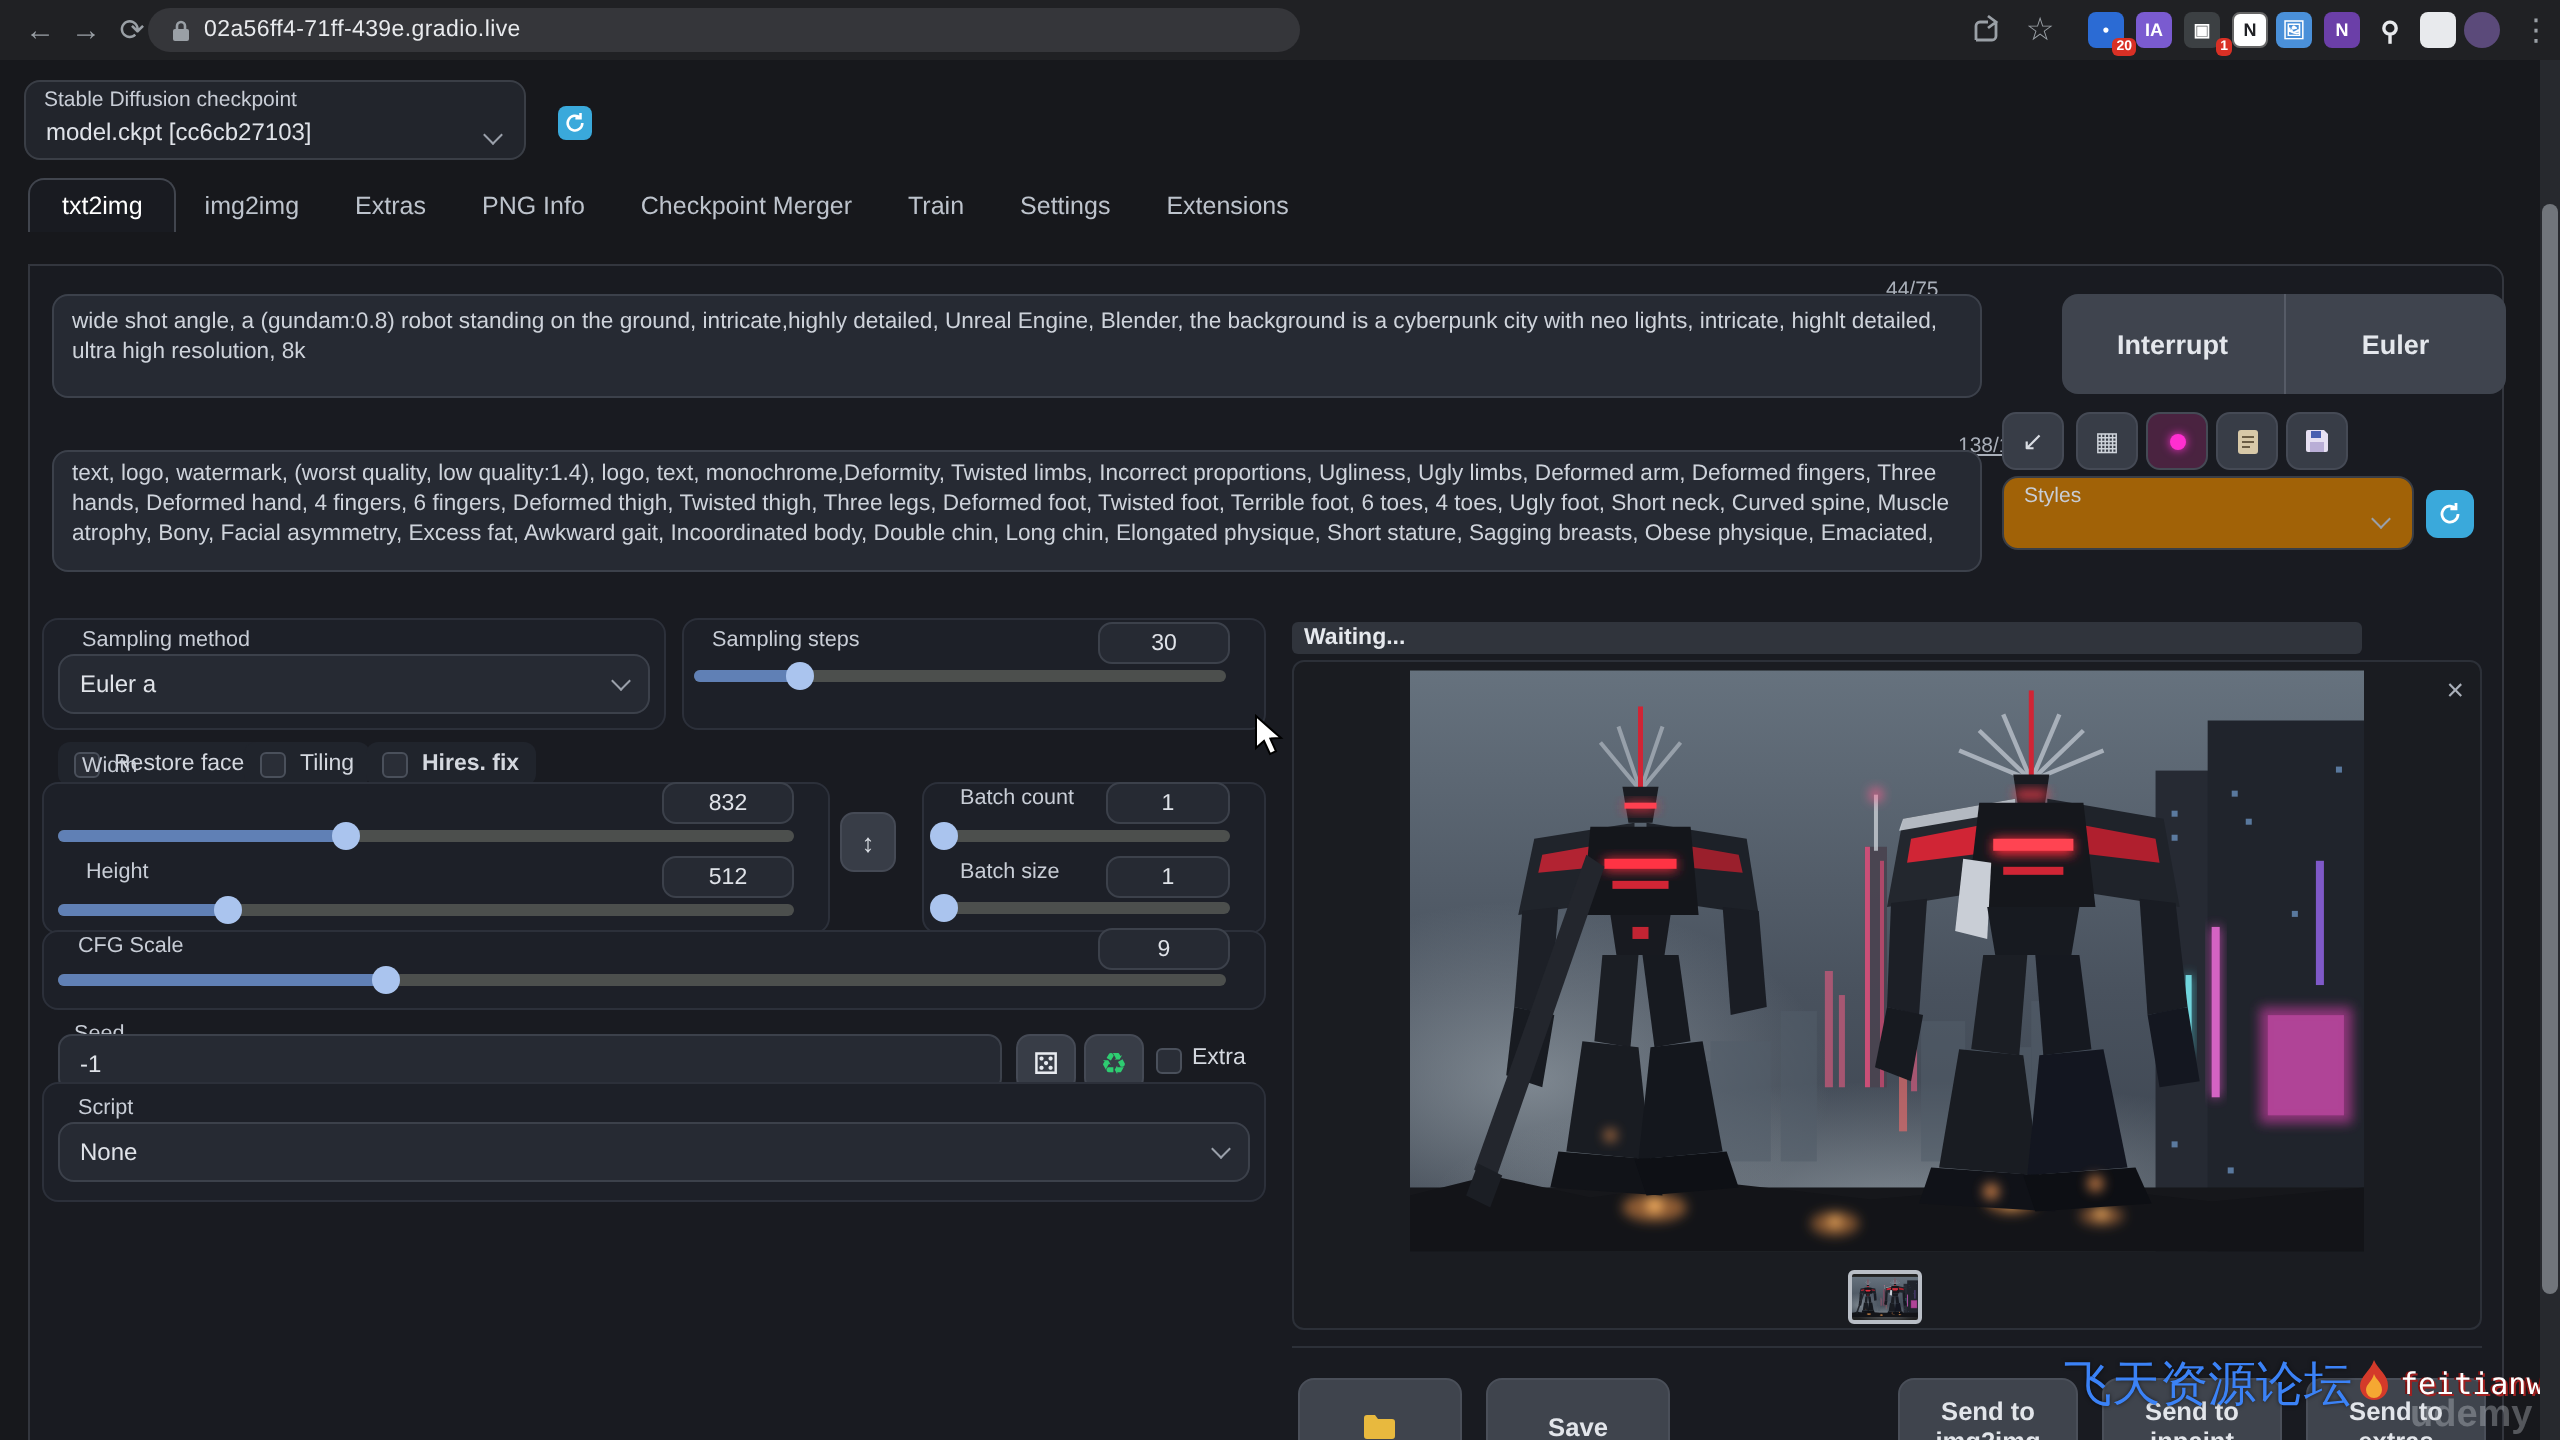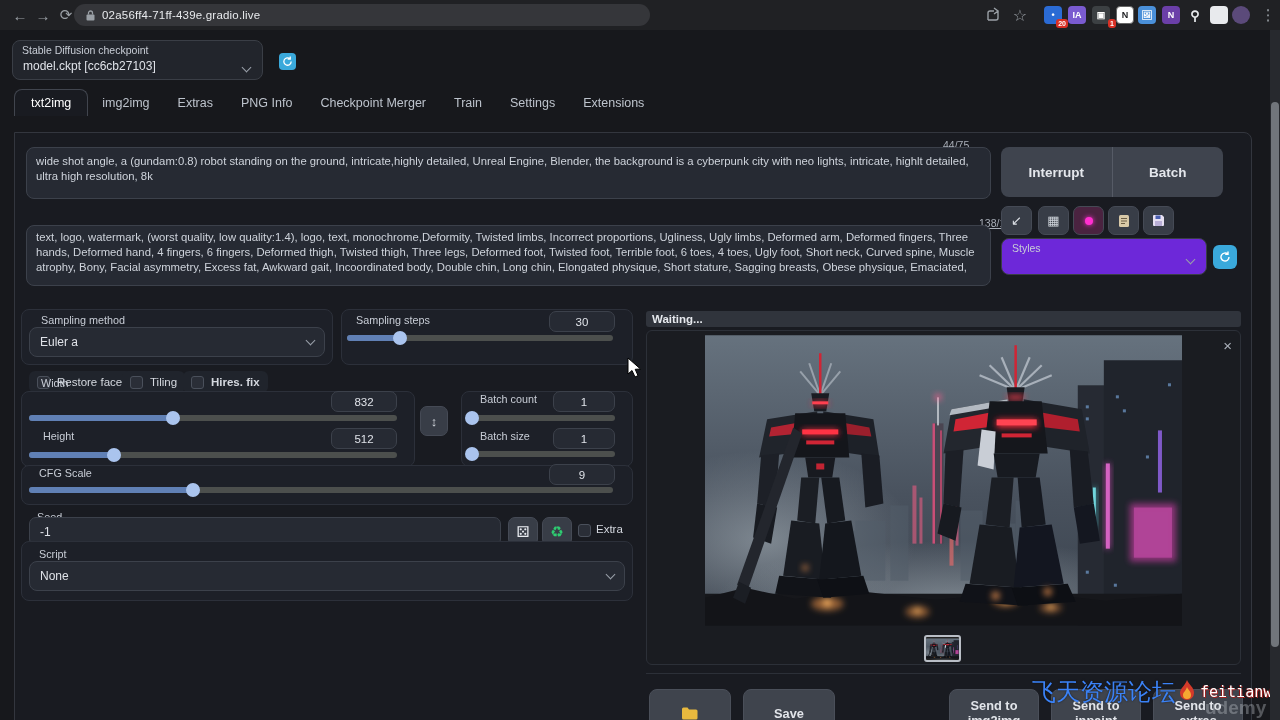--- a/index.html
+++ b/index.html
@@ -37,28 +37,28 @@
   
   #main-panel { position:absolute; left:14px; top:116px; width:1238px; height:604px;
     background:#191b21; border:1px solid #33363e; border-radius:0 8px 8px 8px;margin-top:16px; }
 
   .counter { position:absolute; font-size:10.5px; color:#a9afb9; }
   .ta { position:absolute; background:#262a33; border:1px solid #3c414b; border-radius:8px;
     color:#ced3db; font-size:11.3px; line-height:15px; padding:6px 9px; resize:none;
     font-family:"Liberation Sans", sans-serif; overflow:hidden; }
 
   
-  #btn-splitter { position:absolute; left:986px; top:14px; width:222px; height:50px; background:#3f444e;
+  #btn-splitter { position:absolute; left:1016px; top:14px; width:222px; height:50px; background:#3f444e;
     border-radius:8px; display:flex; }
   #btn-splitter .half { flex:1; display:flex; align-items:center; justify-content:center;
     color:#e4e7ec; font-size:13.5px; font-weight:bold; }
   #btn-splitter .half + .half { border-left:1px solid #565b66; }
   .mini-btn { position:absolute; top:73px; width:31px; height:29px; background:#383d47; border:1px solid #454a55;
     border-radius:7px; display:flex; align-items:center; justify-content:center; color:#d9dde3; font-size:13px; }
-  #styles-box { position:absolute; left:986px; top:105px; width:206px; height:37px; background:#6d28d9;
+  #styles-box { position:absolute; left:986px; top:105px; width:206px; height:37px; background:#a16207;
     border:1px solid #3a3e46; border-radius:8px; }
   #styles-label { position:absolute; left:10px; top:3px; font-size:10.5px; color:#c8cdd6; }
   #styles-refresh { position:absolute; left:1198px; top:112px; width:24px; height:24px; background:#3aa9db;
     border-radius:6px; display:flex; align-items:center; justify-content:center; }
 
   
   .block { position:absolute; background:#1d2028; border:1px solid #2c303a; border-radius:8px; }
   .flabel { position:absolute; font-size:10.8px; color:#c8cdd6; }
   .dropdown { position:absolute; background:#262a33; border:1px solid #3c414b; border-radius:8px;
     color:#dfe2e8; font-size:12px; display:flex; align-items:center; padding:0 10px; }
@@ -69,21 +69,21 @@
   .slider { position:absolute; height:6px; background:#4c4f4d; border-radius:3px; }
   .slider .fill { position:absolute; left:0; top:0; height:6px; width:var(--p,20%); background:#6080b5; border-radius:3px; }
   .slider .knob { position:absolute; top:-4px; left:var(--p,20%); width:14px; height:14px; margin-left:-7px;
     background:#aac4ee; border-radius:50%; }
   .cbx-item { position:absolute; height:22px; display:flex; align-items:center; gap:7px;
     background:#20242c; border-radius:6px; padding:0 8px; }
   .cbx { width:13px; height:13px; background:#2a2e37; border:1px solid #4a505b; border-radius:3px; }
   .cbx-label { font-size:11.5px; color:#d4d8df; }
 
   
-  #status-bar { position:absolute; left:631px; top:178px; width:595px; height:16px; background:#30343c;
+  #status-bar { position:absolute; left:631px; top:178px; width:535px; height:16px; background:#30343c;
     border-radius:3px; color:#e6e9ee; font-size:11.5px; font-weight:bold; padding-left:6px; line-height:16px; }
   #img-frame { position:absolute; left:631px; top:197px; width:595px; height:335px; background:#1a1c21;
     border:1px solid #2c3038; border-radius:6px; }
   #gen-img { position:absolute; left:58px; top:4px; width:477px; height:291px; background:#000; }
   #close-x { position:absolute; right:8px; top:8px; color:#aab0ba; font-size:15px; line-height:13px; }
   #thumb { position:absolute; left:909px; top:502px; width:37px; height:27px; border:2px solid #b9bec6;
     border-radius:3px; overflow:hidden; background:#222; }
   #out-divider { position:absolute; left:631px; top:540px; width:595px; height:1px; background:#2c3038; }
   .out-btn { position:absolute; top:556px; height:48px; background:#3f444d; border:1px solid #4a4f59;
     border-radius:8px; color:#e2e5ea; font-size:12.8px; font-weight:bold; display:flex; align-items:center;
@@ -160,21 +160,21 @@
   <div id="main-panel">
 
     <span class="counter" style="left:928px;top:6px;">44/75</span>
     <textarea class="ta" style="left: 11px; top: 14px; width: 965px; height: 52px;" spellcheck="false">wide shot angle, a (gundam:0.8) robot standing on the ground, intricate,highly detailed, Unreal Engine, Blender, the background is a cyberpunk city with neo lights, intricate, highlt detailed, ultra high resolution, 8k</textarea>
 
     <span class="counter" style="left:964px;top:84px;text-decoration:underline;">138/150</span>
     <textarea class="ta" style="left: 11px; top: 92px; width: 965px; height: 61px; padding-top: 4px;" spellcheck="false">text, logo, watermark, (worst quality, low quality:1.4), logo, text, monochrome,Deformity, Twisted limbs, Incorrect proportions, Ugliness, Ugly limbs, Deformed arm, Deformed fingers, Three hands, Deformed hand, 4 fingers, 6 fingers, Deformed thigh, Twisted thigh, Three legs, Deformed foot, Twisted foot, Terrible foot, 6 toes, 4 toes, Ugly foot, Short neck, Curved spine, Muscle atrophy, Bony, Facial asymmetry, Excess fat, Awkward gait, Incoordinated body, Double chin, Long chin, Elongated physique, Short stature, Sagging breasts, Obese physique, Emaciated,</textarea>
 
     <div id="btn-splitter">
       <div class="half">Interrupt</div>
-      <div class="half">Batch</div>
+      <div class="half">Euler</div>
     </div>
     <div class="mini-btn" style="left:986px;">
       <span>↙</span>
       </div>
     <div class="mini-btn" style="left:1023px;">
       <span style="color:#cfd4db;">▦</span>
       </div>
     <div class="mini-btn" style="left:1058px;background:#4a2340;">
       <span style="width:8px;height:8px;border-radius:50%;background:#ff2fd0;box-shadow:0 0 5px #ff2fd0;"></span>
       </div>

